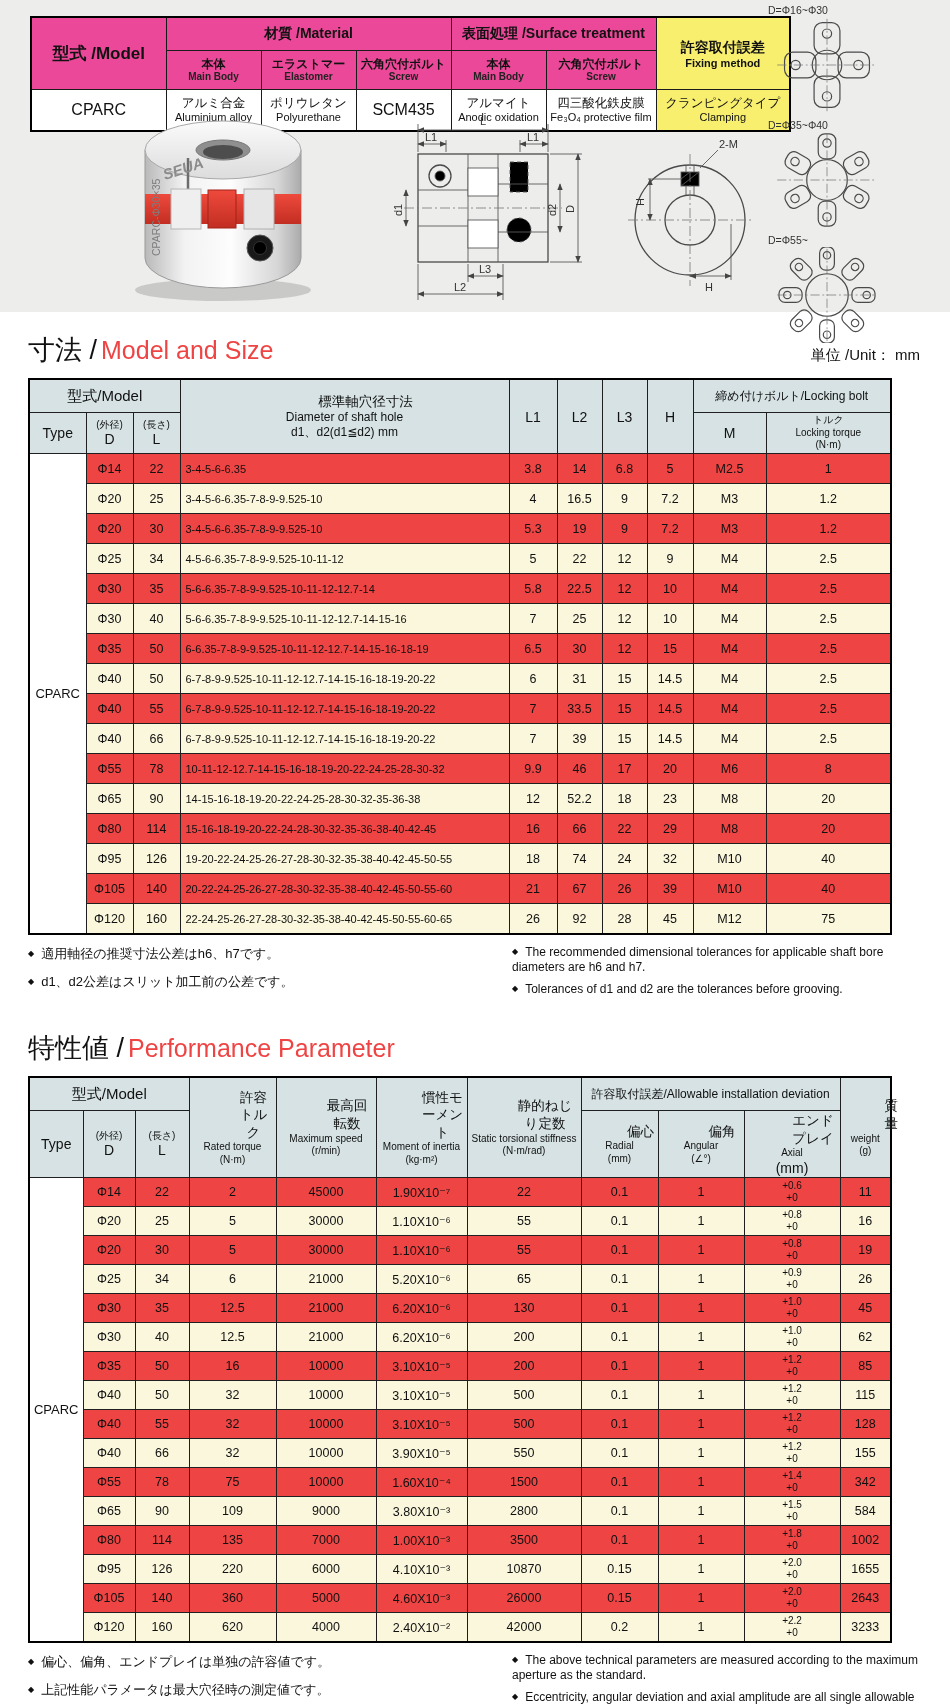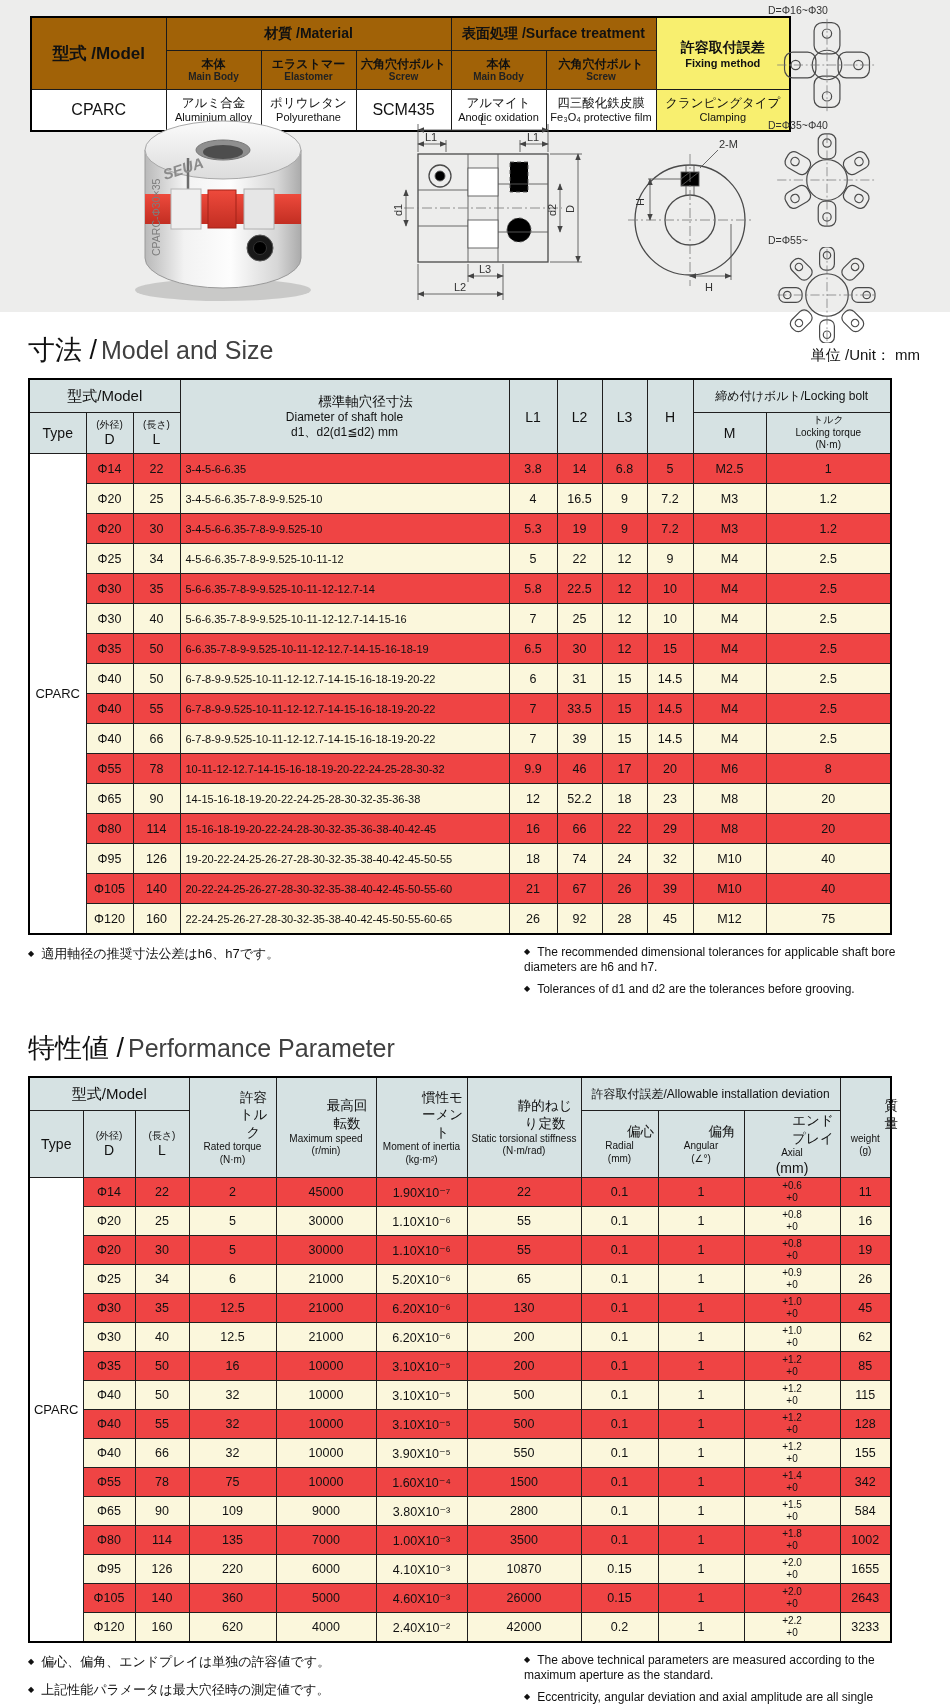--- a/index.html
+++ b/index.html
@@ -5,21 +5,21 @@
   html,body{margin:0;padding:0;background:#fff;}
   body{width:950px;height:1706px;position:relative;font-family:"Liberation Sans","DejaVu Sans",sans-serif;color:#111;overflow:hidden;}
 
   
   .top-section{position:relative;width:950px;height:312px;background:#ededec;}
 
   
   table{border-collapse:collapse;}
   .spec-table{position:absolute;left:30px;top:16px;width:759px;table-layout:fixed;border:2px solid #000;background:#fff;}
   .spec-table th,.spec-table td{border:1.5px solid #1b1b1b;text-align:center;vertical-align:middle;padding:1px 2px;}
-  .spec-table .hdr{background:#a16207;}
+  .spec-table .hdr{background:#ec4899;}
   .spec-table .model-hd{font-size:17px;}
   .spec-table .grp{font-size:14px;height:30px;}
   .spec-table .sub .jp{font-size:12px;line-height:1.15;}
   .spec-table .sub .en{font-size:10px;line-height:1.1;color:#222;}
   .spec-table .sub{height:36px;}
   .spec-table .data td{height:38px;}
   .spec-table .data .jp{font-size:12.5px;line-height:1.2;}
   .spec-table .data .en{font-size:11px;line-height:1.15;}
   .spec-table .yellow{background:#f8ef6f;}
   .spec-table .fix-hd .jp{font-size:14px;}
@@ -33,21 +33,21 @@
   .xsec{margin-bottom:2px;}
   .xsec-label{font-size:10.5px;color:#333;margin-bottom:1px;}
   .lineart{stroke:#4a4a4a;fill:none;stroke-width:1.3;}
   .thin{stroke:#5a5a5a;stroke-width:0.9;}
   .dimtxt{font-size:11px;fill:#333;font-family:"Liberation Sans","DejaVu Sans",sans-serif;}
   .cl{stroke:#777;stroke-width:0.8;stroke-dasharray:10 3 2 3;}
 
   
   .sec-head{display:flex;align-items:flex-end;justify-content:space-between;margin:20px 30px 10px 28px;}
   .sec-title .jp{font-size:27px;color:#111;text-align:right;}
-  .sec-title .en{font-size:25px;color:#404040;margin-left:4px;}
+  .sec-title .en{font-size:25px;color:#ef4444;margin-left:4px;}
   .unit-label{font-size:15px;color:#111;padding-bottom:3px;}
 
   
   .dtable{margin-left:28px;width:862px;table-layout:fixed;border:2px solid #000;background:#ef4444;}
   .dtable th,.dtable td{border:1.5px solid #1f1f1f;text-align:center;vertical-align:middle;padding:0 2px;}
   .dtable thead th{background:#d6e2e3;font-weight:normal;}
   .dtable .h-model{font-size:15px;height:32px;}
   .dtable .big{font-size:14px;}
   .dtable .sm{font-size:10px;line-height:1.25;}
   .dtable .md{font-size:14px;line-height:1.15;}
@@ -56,21 +56,21 @@
   .dtable tbody td{height:29px;font-size:12.5px;}
   .dtable tbody tr.alt td{background:#fbf7dc;}
   .dtable tbody td.left{text-align:left;padding-left:5px;font-size:11px;}
   .dtable tbody td.type-cell{background:#fff;font-size:13px;}
   .perf tbody td{height:28px;}
   .perf tbody td.axial{font-size:10px;line-height:1.25;white-space:pre-line;}
   .perf .h2row th{height:66px;}
   .size .h2row th{height:40px;}
 
   
-  .notes{display:flex;margin:10px 28px 0 28px;gap:36px;}
+  .notes{display:flex;margin:10px 28px 0 28px;gap:24px;}
   .notes ul{list-style:none;margin:0;padding:0;}
   .notes .jp-notes{width:460px;}
   .notes .jp-notes li{font-size:13px;margin-bottom:10px;}
   .notes .en-notes{flex:1;}
   .notes .en-notes li{font-size:12px;margin-bottom:7px;line-height:1.25;}
   .notes li::before{content:"◆";font-size:8px;margin-right:7px;vertical-align:2px;color:#111;}
 </style>
 </head>
 <body>
 
@@ -589,20 +589,21 @@
         <td>45</td>
         <td>M12</td>
         <td>75</td>
       </tr>
     </tbody>
 </table>
 
 <div class="notes">
   <ul class="jp-notes" id="size-notes-jp">
       <li>適用軸径の推奨寸法公差はh6、h7です。</li>
+      <li>d1、d2公差はスリット加工前の公差です。</li>
     </ul>
   <ul class="en-notes" id="size-notes-en">
       <li>The recommended dimensional tolerances for applicable shaft bore diameters are h6 and h7.</li>
       <li>Tolerances of d1 and d2 are the tolerances before grooving.</li>
     </ul>
 </div>
 
 <div class="sec-head" style="margin-top:26px;">
   <div class="sec-title">
     <span class="jp">特性値 /</span><span class="en">Performance Parameter</span>

